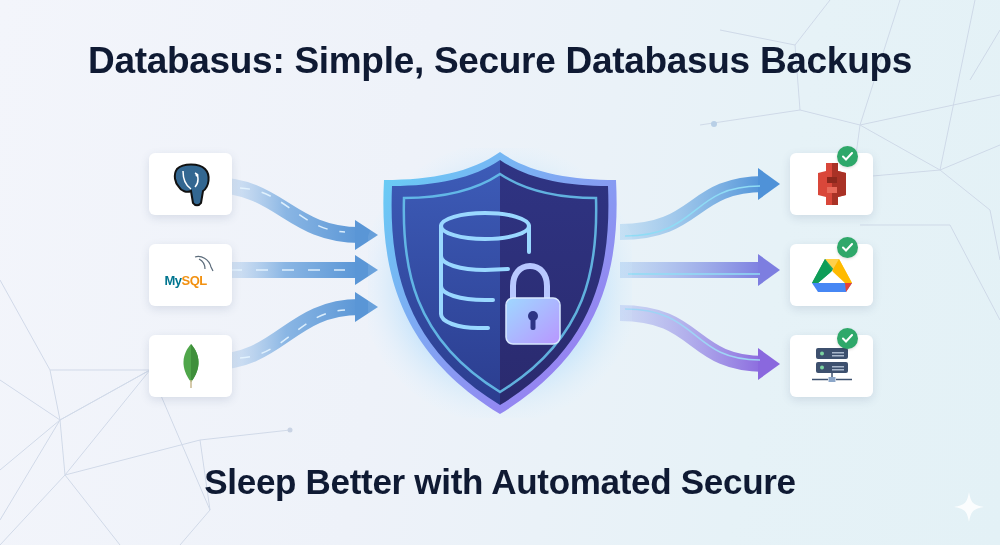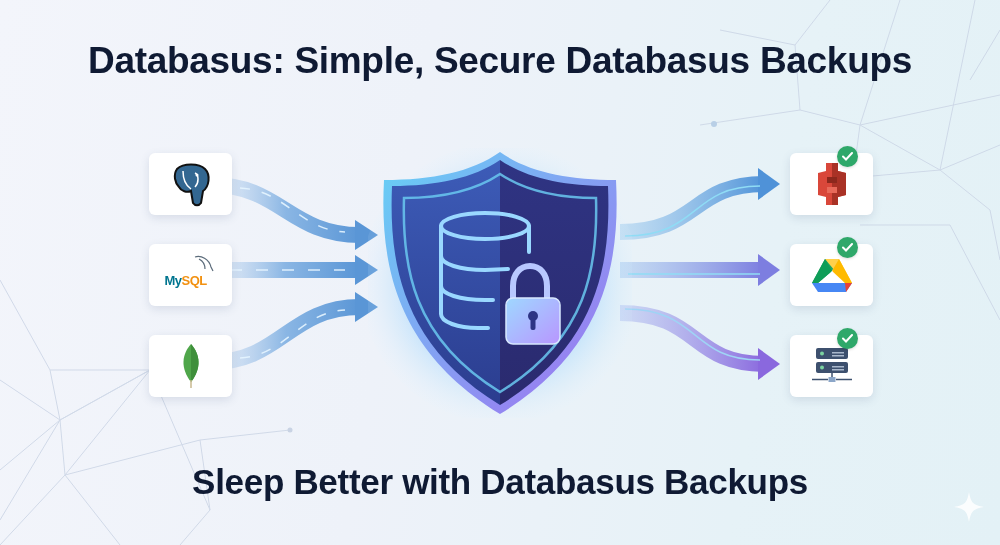--- a/index.html
+++ b/index.html
@@ -237,17 +237,17 @@
     <line x1="2" y1="33.5" x2="18" y2="33.5" stroke="#3d506e" stroke-width="1.5"></line>
     <line x1="26" y1="33.5" x2="42" y2="33.5" stroke="#3d506e" stroke-width="1.5"></line>
   </svg>
   <div class="badge" style="left:47px; top:-7px;">
     <svg width="11" height="9" viewBox="0 0 11 9">
         <path d="M1,4.5 L4,7.5 L10,1" stroke="#fff" stroke-width="2" fill="none" stroke-linecap="round"></path>
       </svg>
   </div>
 </div>
 
-<h2 class="subtitle">Sleep Better with Databasus Backups</h2>
+<h2 class="subtitle">Sleep Better with Automated Secure</h2>
 
 <svg class="sparkle" viewBox="0 0 34 34">
   <path d="M17,2 C19,13 21,15 32,17 C21,19 19,21 17,32 C15,21 13,19 2,17 C13,15 15,13 17,2 Z" fill="#ffffff" opacity="0.85"></path>
 </svg>
 
 </body></html>

